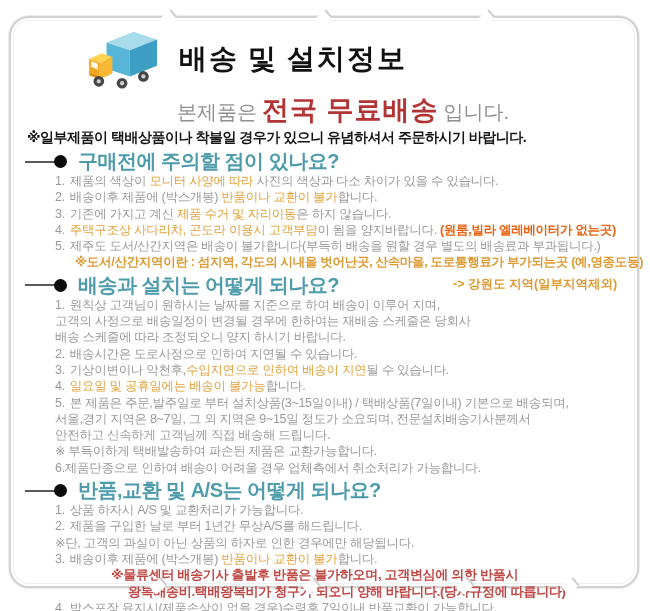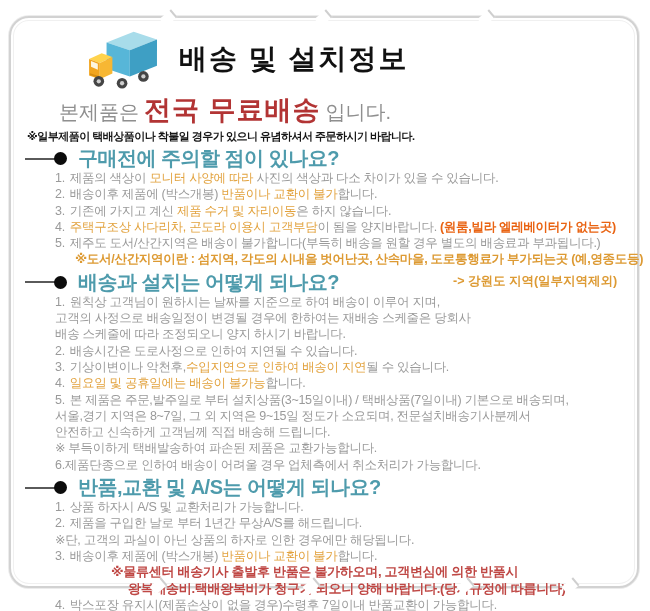--- a/index.html
+++ b/index.html
@@ -14,27 +14,27 @@
   }
   .notch{
     position:absolute;width:13px;height:10px;background:#ffffff;
     border-right:2px solid #cfcfcf;transform:rotate(-40deg);
   }
   .notch.t{top:-5px;}
   .notch.b{bottom:-5px;}
 
   .header{display:flex;align-items:center;margin:8px 0 0 74px;height:66px;}
   .truck{width:78px;height:64px;margin-right:16px;flex:0 0 auto;}
-  .title{font-size:28px;font-weight:bold;color:#111;letter-spacing:2px;}
+  .title{font-size:28px;font-weight:bold;color:#111;letter-spacing:2px;font-family:Liberation Serif, serif;}
 
-  .intro{margin:0 10px 0 48px;display:flex;align-items:baseline;}
+  .intro{margin:0 10px 0 48px;display:flex;align-items:baseline;justify-content:center;}
   .intro .pre,.intro .post{font-size:20px;color:#8f8f8f;}
   .intro .em{font-size:27px;font-weight:bold;color:#b23434;margin:0 5px;letter-spacing:1px;}
 
-  .notice{margin:1px 0 2px 16px;font-size:11px;font-weight:bold;color:#161616;letter-spacing:-0.5px;}
+  .notice{margin:1px 0 2px 16px;font-size:14px;font-weight:bold;color:#161616;letter-spacing:-0.5px;}
 
   .sec{margin-top:3px;}
   .sec-head{position:relative;display:flex;align-items:center;margin-left:14px;height:23px;text-align:right;}
   .b-line{width:30px;height:2px;background:#5a5a5a;}
   .b-dot{width:13px;height:13px;border-radius:50%;background:#0c0c0c;margin-left:-1px;margin-right:11px;}
   .sec-head h2{font-size:20px;font-weight:bold;color:#4e9bac;margin:0;letter-spacing:-0.5px;}
   .arrow-note{position:absolute;left:428px;top:2px;font-size:12.5px;font-weight:bold;color:#dd9a33;}
 
   .sec-body{font-size:12.5px;color:#9a9a9a;letter-spacing:-0.3px;}
   .ln{padding-left:44px;line-height:16.3px;white-space:nowrap;}

